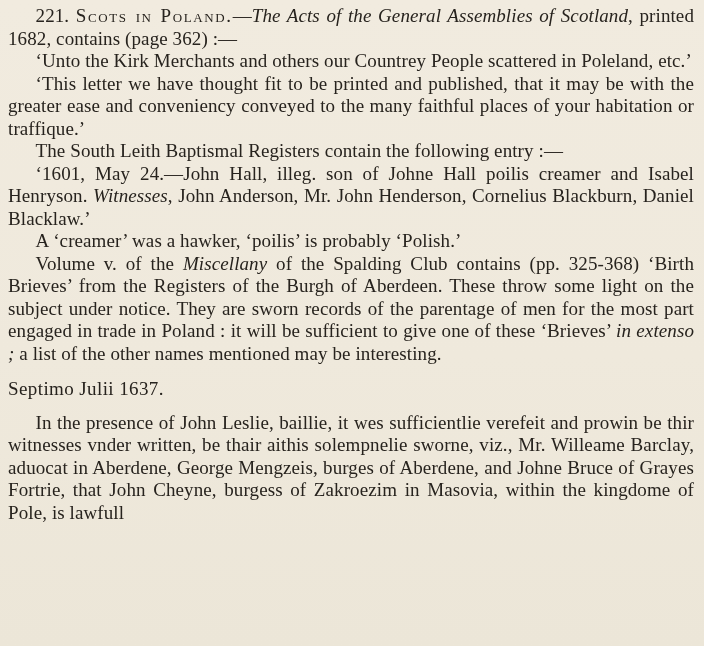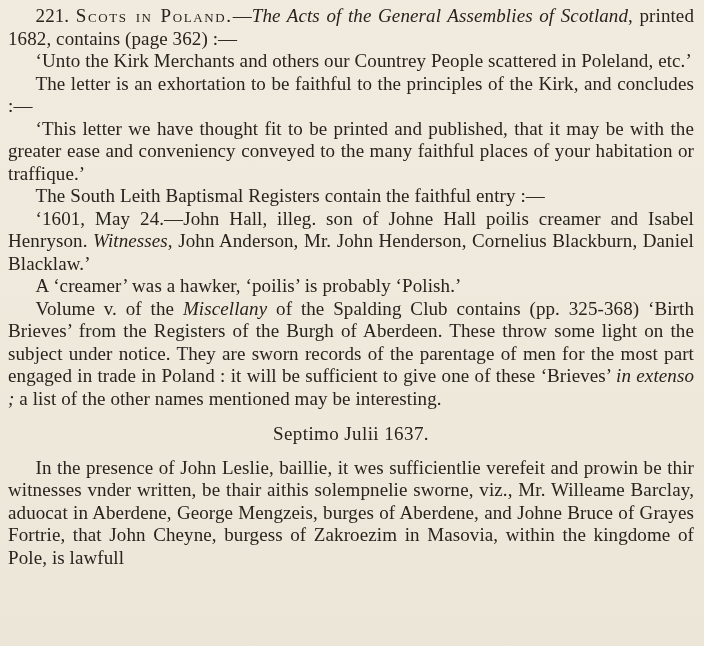--- a/index.html
+++ b/index.html
@@ -28,39 +28,37 @@
   .sc {
     font-variant: small-caps;
     letter-spacing: 1.6px;
   }
   em {
     font-style: italic;
   }
   .heading {
     margin: 13px 0 11px 0;
     text-indent: 0;
-    text-align: center;
     letter-spacing: 0.4px;
   }
 </style>
 </head>
 <body>
 
 <div class="page">
 
   <p class="para"><span>221. </span><span class="sc">Scots in Poland.</span><span>—</span><em>The Acts of the General Assemblies of Scotland</em><span>, printed 1682, contains (page 362) :—</span></p>
 
 
   <p class="para">‘Unto the Kirk Merchants and others our Countrey People scattered in Poleland, etc.’</p>
 
-  <p class="para">The letter is an exhortation to be faithful to the principles of the Kirk, and concludes :—</p>
 
   <p class="para">‘This letter we have thought fit to be printed and published, that it may be with the greater ease and conveniency conveyed to the many faithful places of your habitation or traffique.’</p>
 
-  <p class="para">The South Leith Baptismal Registers contain the faithful entry :—</p>
+  <p class="para">The South Leith Baptismal Registers contain the following entry :—</p>
 
   <p class="para"><span>‘1601, May 24.—John Hall, illeg. son of Johne Hall poilis creamer and Isabel Henryson. </span><em>Witnesses</em><span>, John Anderson, Mr. John Henderson, Cornelius Blackburn, Daniel Blacklaw.’</span></p>
 
   <p class="para">A ‘creamer’ was a hawker, ‘poilis’ is probably ‘Polish.’</p>
 
   <p class="para"><span>Volume v. of the </span><em>Miscellany</em><span> of the Spalding Club contains (pp. 325-368) ‘Birth Brieves’ from the Registers of the Burgh of Aberdeen. These throw some light on the subject under notice. They are sworn records of the parentage of men for the most part engaged in trade in Poland : it will be sufficient to give one of these ‘Brieves’ </span><em>in extenso ;</em><span> a list of the other names mentioned may be interesting.</span></p>
 
   <p class="heading">Septimo Julii 1637.</p>
 
   <p class="para">In the presence of John Leslie, baillie, it wes sufficientlie verefeit and prowin be thir witnesses vnder written, be thair aithis solempnelie sworne, viz., Mr. Willeame Barclay, aduocat in Aberdene, George Mengzeis, burges of Aberdene, and Johne Bruce of Grayes Fortrie, that John Cheyne, burgess of Zakroezim in Masovia, within the kingdome of Pole, is lawfull</p>

